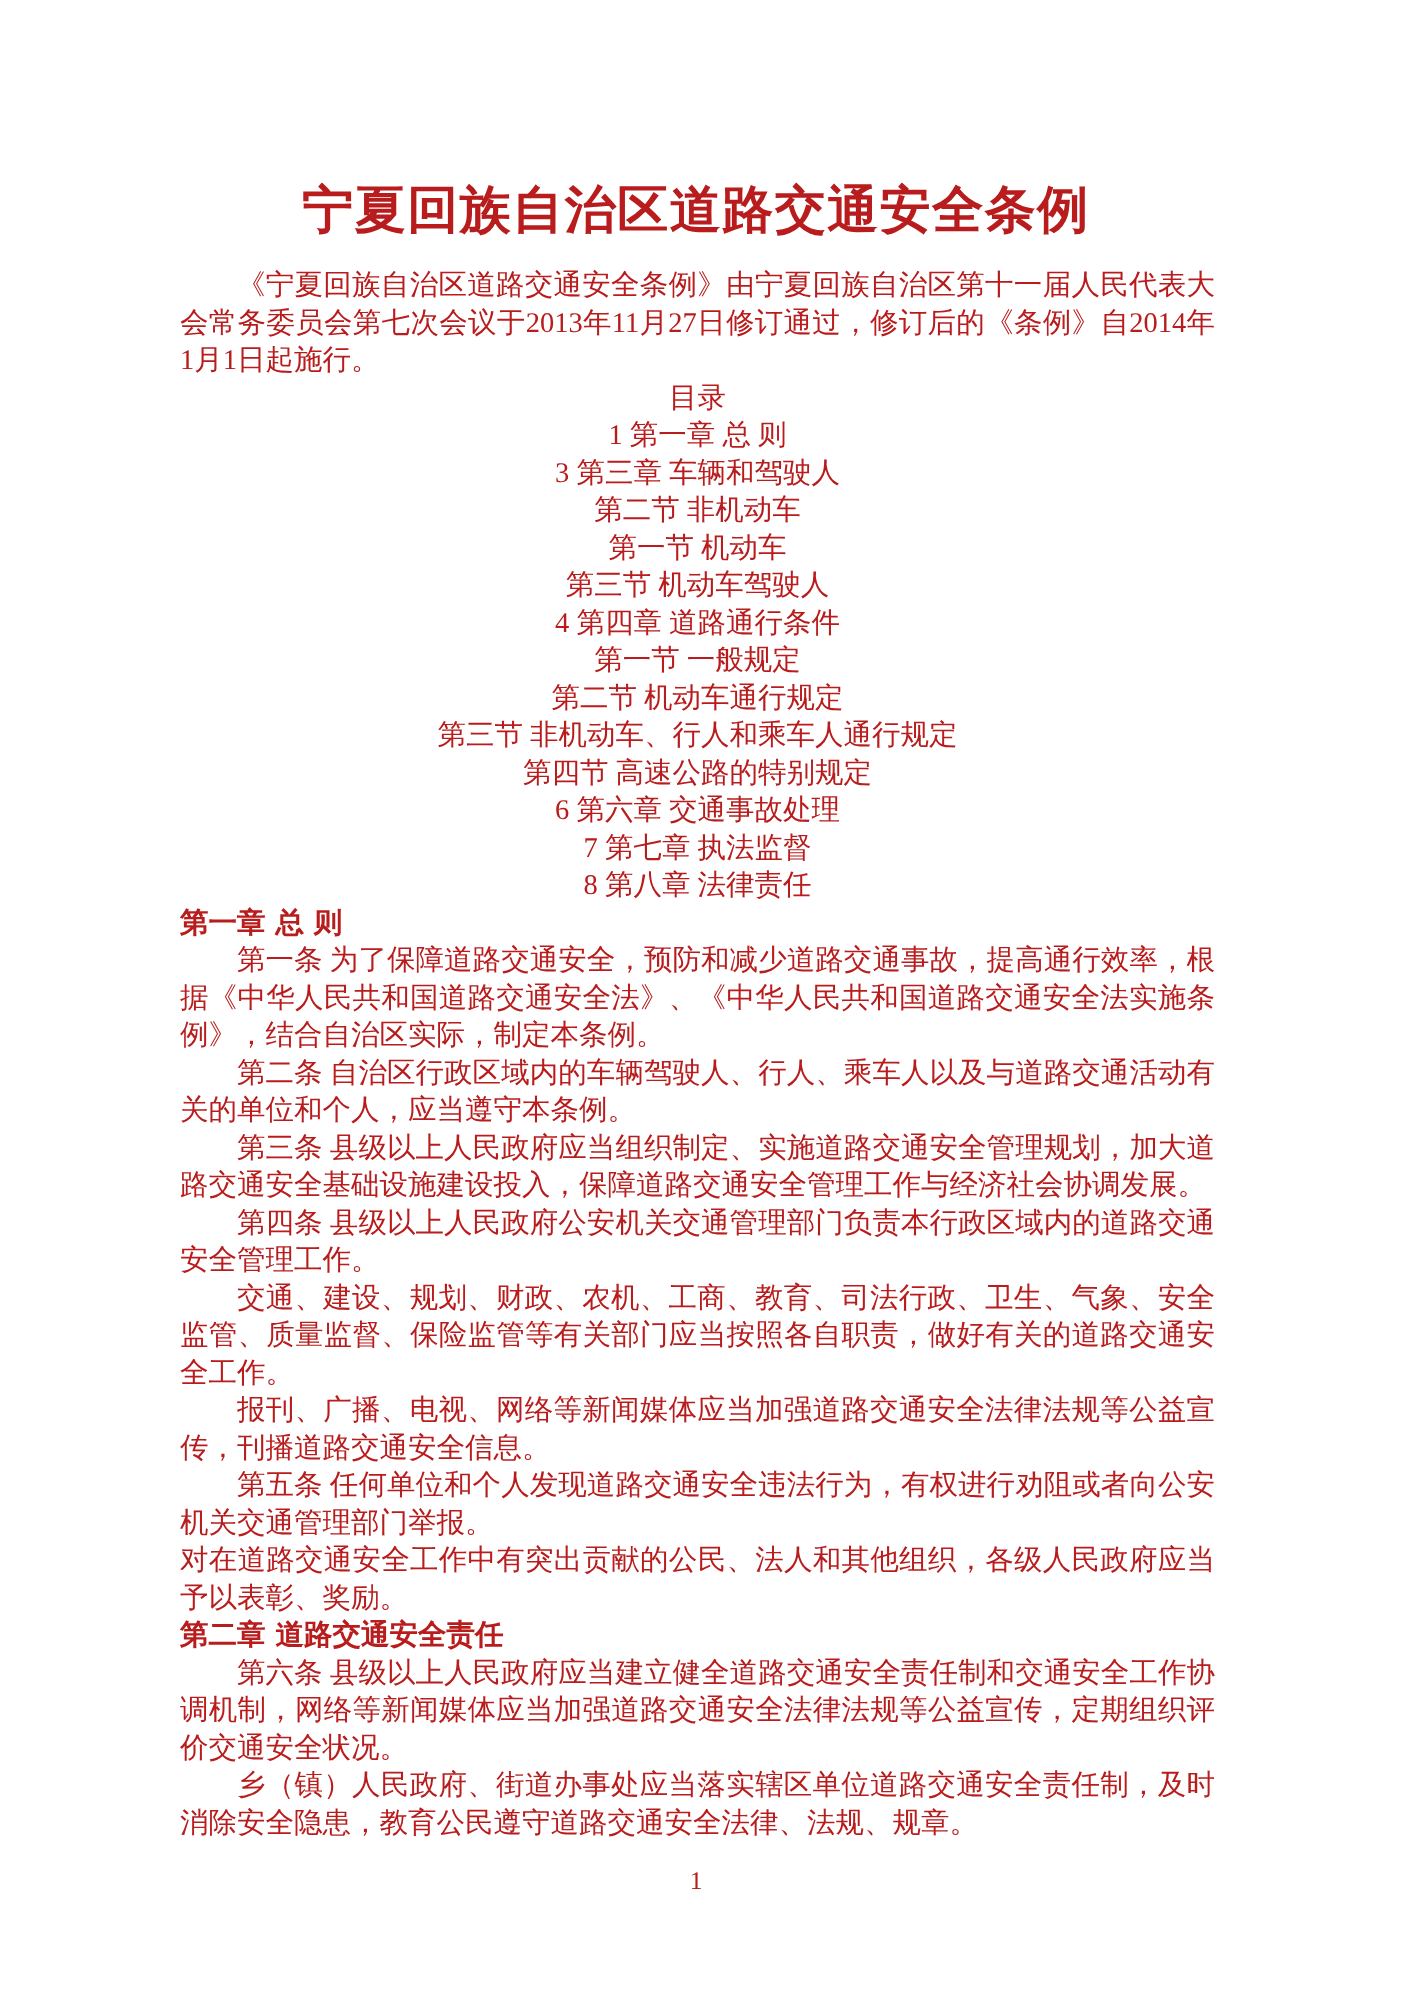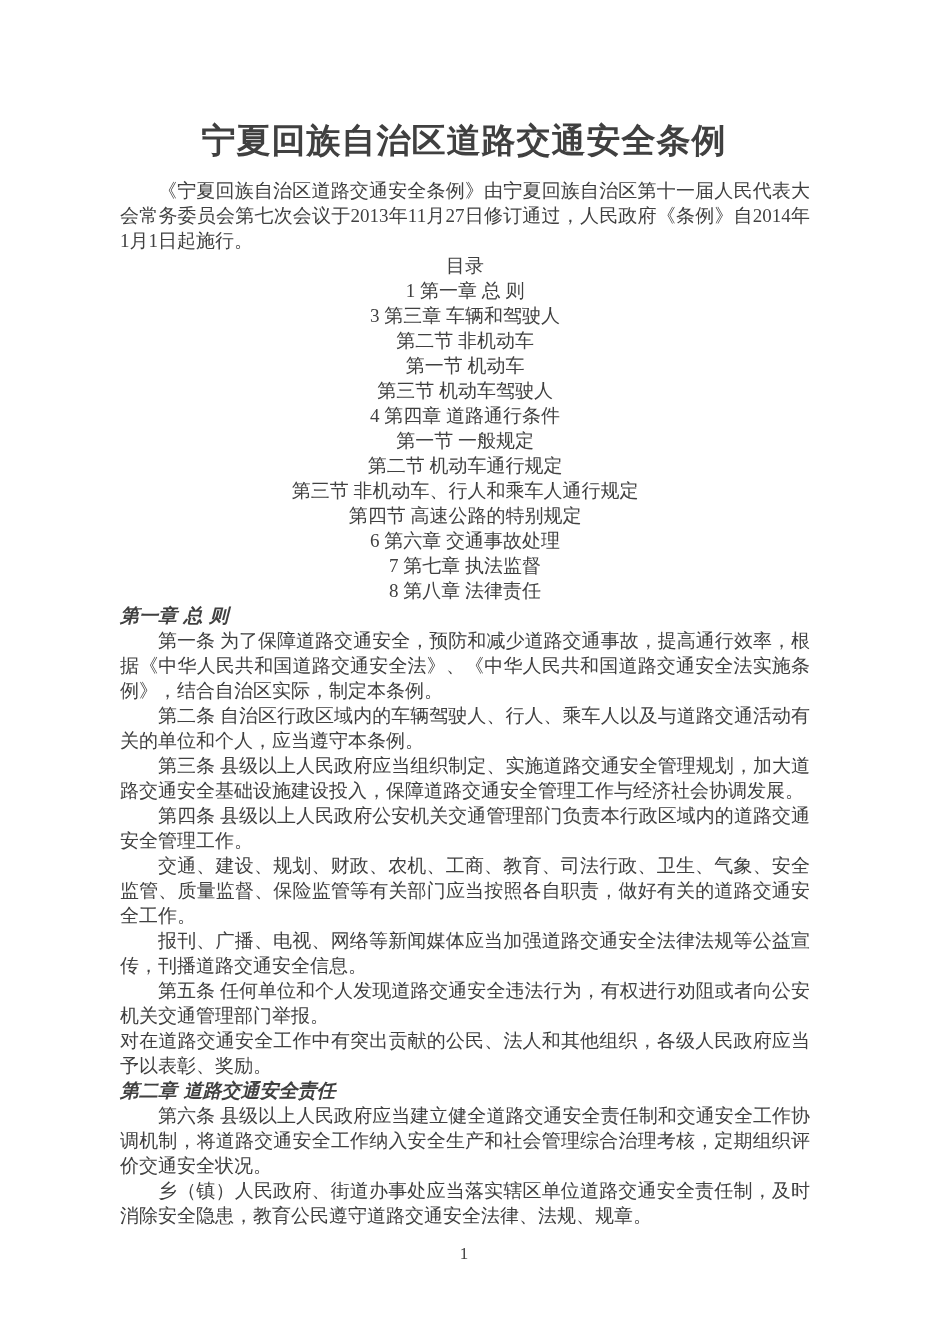--- a/index.html
+++ b/index.html
@@ -5,21 +5,21 @@
   html, body {
     margin: 0;
     padding: 0;
     background: #ffffff;
   }
   .page {
     position: relative;
     width: 928px;
     height: 1344px;
     background: #ffffff;
-    color: #404040;
+    color: #b91c1c;
     font-family: "Liberation Serif", "DejaVu Serif", serif;
     box-sizing: border-box;
     overflow: hidden;
   }
   .content {
     padding: 0 118px 0 120px;
   }
   .doc-title {
     margin: 0;
     padding-top: 114px;
@@ -44,40 +44,39 @@
   }
   .toc-line {
     text-align: center;
   }
   .chapter-heading {
     margin: 0;
     font-family: "DejaVu Sans", "Liberation Sans", sans-serif;
     font-weight: bold;
     font-size: 19px;
     line-height: 25px;
-    font-style: italic;
   }
   .page-number {
     position: absolute;
     left: 0;
     right: 0;
     top: 1243px;
     text-align: center;
     font-size: 17px;
     line-height: 22px;
   }
 </style>
 </head>
 <body>
 
 <div class="page">
   <h1 class="doc-title">宁夏回族自治区道路交通安全条例</h1>
 
   <div class="content">
-    <p class="para p-indent intro">《宁夏回族自治区道路交通安全条例》由宁夏回族自治区第十一届人民代表大会常务委员会第七次会议于2013年11月27日修订通过，人民政府《条例》自2014年1月1日起施行。</p>
+    <p class="para p-indent intro">《宁夏回族自治区道路交通安全条例》由宁夏回族自治区第十一届人民代表大会常务委员会第七次会议于2013年11月27日修订通过，修订后的《条例》自2014年1月1日起施行。</p>
 
     <div>
       <p class="para toc-line">目录</p>
       <p class="para toc-line">1 第一章 总 则</p>
       <p class="para toc-line">3 第三章 车辆和驾驶人</p>
       <p class="para toc-line">第二节 非机动车</p>
       <p class="para toc-line">第一节 机动车</p>
       <p class="para toc-line">第三节 机动车驾驶人</p>
       <p class="para toc-line">4 第四章 道路通行条件</p>
       <p class="para toc-line">第一节 一般规定</p>
@@ -96,19 +95,19 @@
       <p class="para p-indent">第三条 县级以上人民政府应当组织制定、实施道路交通安全管理规划，加大道路交通安全基础设施建设投入，保障道路交通安全管理工作与经济社会协调发展。</p>
       <p class="para p-indent">第四条 县级以上人民政府公安机关交通管理部门负责本行政区域内的道路交通安全管理工作。</p>
       <p class="para p-indent">交通、建设、规划、财政、农机、工商、教育、司法行政、卫生、气象、安全监管、质量监督、保险监管等有关部门应当按照各自职责，做好有关的道路交通安全工作。</p>
       <p class="para p-indent">报刊、广播、电视、网络等新闻媒体应当加强道路交通安全法律法规等公益宣传，刊播道路交通安全信息。</p>
       <p class="para p-indent">第五条 任何单位和个人发现道路交通安全违法行为，有权进行劝阻或者向公安机关交通管理部门举报。</p>
       <p class="para">对在道路交通安全工作中有突出贡献的公民、法人和其他组织，各级人民政府应当予以表彰、奖励。</p>
     </section>
 
     <section>
       <h2 class="chapter-heading">第二章 道路交通安全责任</h2>
-      <p class="para p-indent">第六条 县级以上人民政府应当建立健全道路交通安全责任制和交通安全工作协调机制，将道路交通安全工作纳入安全生产和社会管理综合治理考核，定期组织评价交通安全状况。</p>
+      <p class="para p-indent">第六条 县级以上人民政府应当建立健全道路交通安全责任制和交通安全工作协调机制，网络等新闻媒体应当加强道路交通安全法律法规等公益宣传，定期组织评价交通安全状况。</p>
       <p class="para p-indent">乡（镇）人民政府、街道办事处应当落实辖区单位道路交通安全责任制，及时消除安全隐患，教育公民遵守道路交通安全法律、法规、规章。</p>
     </section>
   </div>
 
   <div class="page-number">1</div>
 </div>
 
 </body></html>

